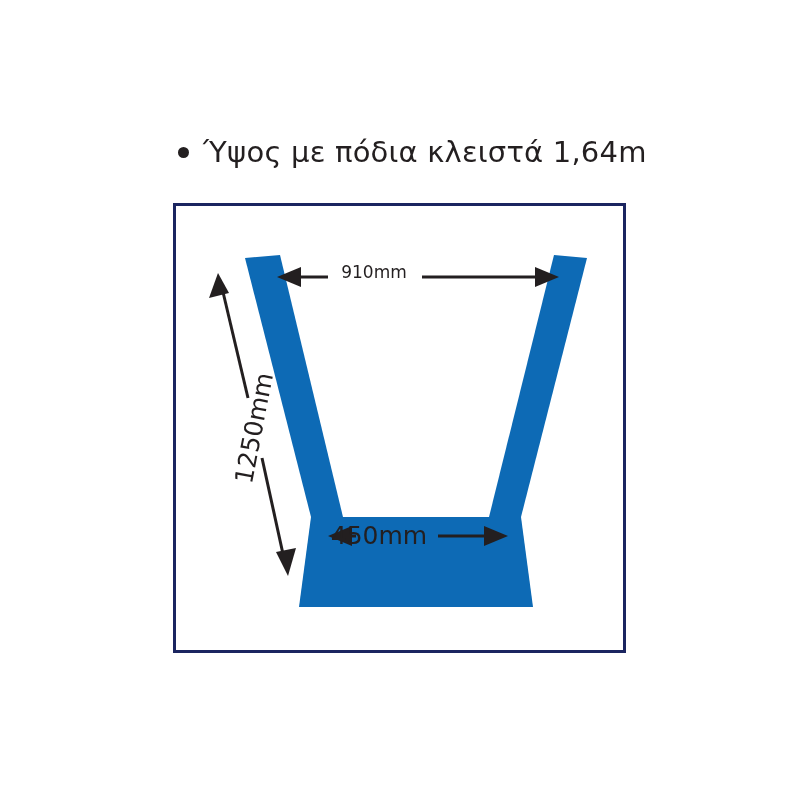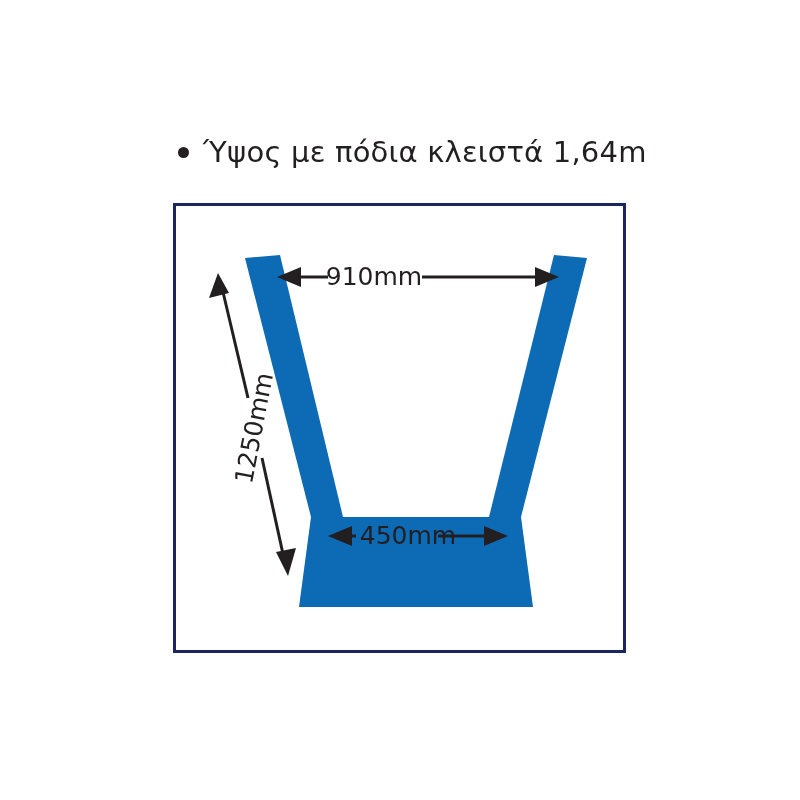--- a/index.html
+++ b/index.html
@@ -69,28 +69,28 @@
 
   
   .dim-label {
     position: absolute;
     font-family: "DejaVu Sans", sans-serif;
     color: #231f20;
     line-height: 1;
     white-space: nowrap;
   }
   .dim-top {
-    font-size: 25px;
+    font-size: 17px;
     left: 198px;
     top: 58px;
     transform: translateX(-50%);
   }
   .dim-bottom {
     font-size: 25px;
-    left: 232px;
+    left: 203px;
     top: 317px;
     transform: translateX(-50%);
   }
   .dim-side {
     font-size: 25px;
     left: 78px;
     top: 222px;
     transform: translate(-50%, -50%) rotate(-79deg);
     transform-origin: 50% 50%;
   }

